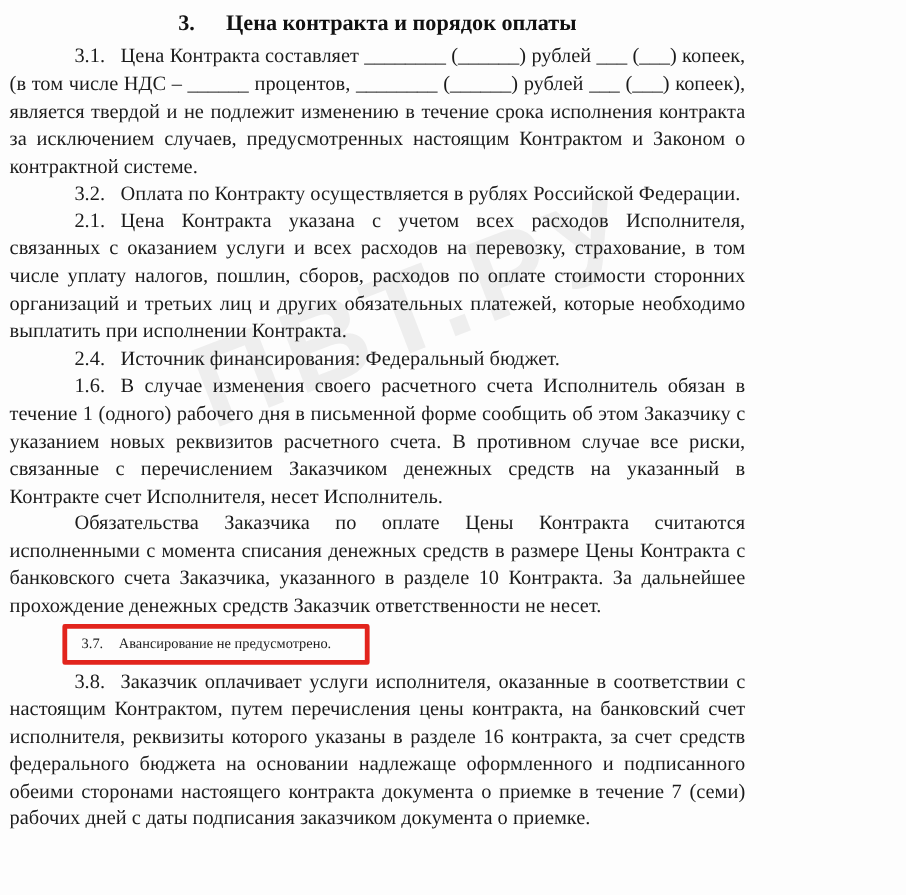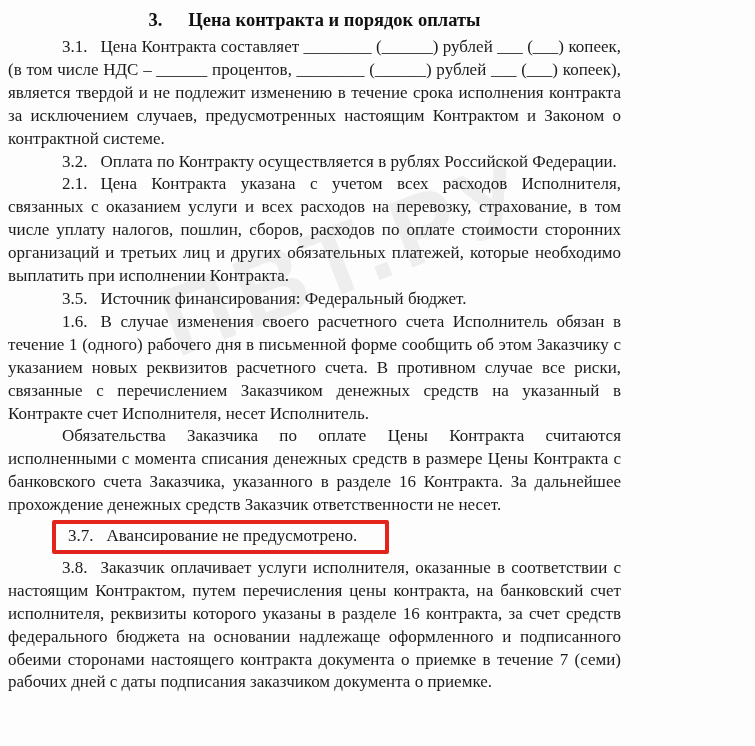--- a/index.html
+++ b/index.html
@@ -48,21 +48,21 @@
     text-indent:54px;
     color:#1b1b1b;
   }
   p.para.single { text-align:left; }
   .num { margin-right:13px; }
   p.p37 {
     text-indent:0;
     text-align:left;
     margin:3px 0 3px 44px;
     line-height:22.9px;
-    font-size:17px;
+    font-size:12px;
   }
   .redbox {
     display:inline-block;
     border:4px solid #e2241d;
     border-radius:2px;
     padding:1px 28px 2px 12px;
     background:transparent;
   }
 </style>
 </head>
@@ -74,23 +74,23 @@
 
   <div class="heading"><span class="hnum">3.</span><span>Цена контракта и порядок оплаты</span></div>
 
   <p class="para"><span class="num">3.1.</span><span>Цена Контракта составляет ________ (______) рублей ___ (___) копеек, (в том числе НДС – ______ процентов, ________ (______) рублей ___ (___) копеек), является твердой и не подлежит изменению в течение срока исполнения контракта за исключением случаев, предусмотренных настоящим Контрактом и Законом о контрактной системе.</span></p>
 
   <p class="para single"><span class="num">3.2.</span><span>Оплата по Контракту осуществляется в рублях Российской Федерации.</span></p>
 
   <p class="para"><span class="num">2.1.</span><span>Цена Контракта указана с учетом всех расходов Исполнителя, связанных с оказанием услуги и всех расходов на перевозку, страхование, в том числе уплату налогов, пошлин, сборов, расходов по оплате стоимости сторонних организаций и третьих лиц и других обязательных платежей, которые необходимо выплатить при исполнении Контракта.</span></p>
 
 
-  <p class="para single"><span class="num">3.5.</span><span>Источник финансирования: Федеральный бюджет.</span></p>
+  <p class="para single"><span class="num">2.4.</span><span>Источник финансирования: Федеральный бюджет.</span></p>
 
   <p class="para"><span class="num">1.6.</span><span>В случае изменения своего расчетного счета Исполнитель обязан в течение 1 (одного) рабочего дня в письменной форме сообщить об этом Заказчику с указанием новых реквизитов расчетного счета. В противном случае все риски, связанные с перечислением Заказчиком денежных средств на указанный в Контракте счет Исполнителя, несет Исполнитель.</span></p>
 
-  <p class="para"><span>Обязательства Заказчика по оплате Цены Контракта считаются исполненными с момента списания денежных средств в размере Цены Контракта с банковского счета Заказчика, указанного в разделе 16 Контракта. За дальнейшее прохождение денежных средств Заказчик ответственности не несет.</span></p>
+  <p class="para"><span>Обязательства Заказчика по оплате Цены Контракта считаются исполненными с момента списания денежных средств в размере Цены Контракта с банковского счета Заказчика, указанного в разделе 10 Контракта. За дальнейшее прохождение денежных средств Заказчик ответственности не несет.</span></p>
 
   <p class="p37"><span class="redbox"><span class="num">3.7.</span><span>Авансирование не предусмотрено.</span></span></p>
 
   <p class="para"><span class="num">3.8.</span><span>Заказчик оплачивает услуги исполнителя, оказанные в соответствии с настоящим Контрактом, путем перечисления цены контракта, на банковский счет исполнителя, реквизиты которого указаны в разделе 16 контракта, за счет средств федерального бюджета на основании надлежаще оформленного и подписанного обеими сторонами настоящего контракта документа о приемке в течение 7 (семи) рабочих дней с даты подписания заказчиком документа о приемке.</span></p>
 
 </div>
 
 </body></html>

